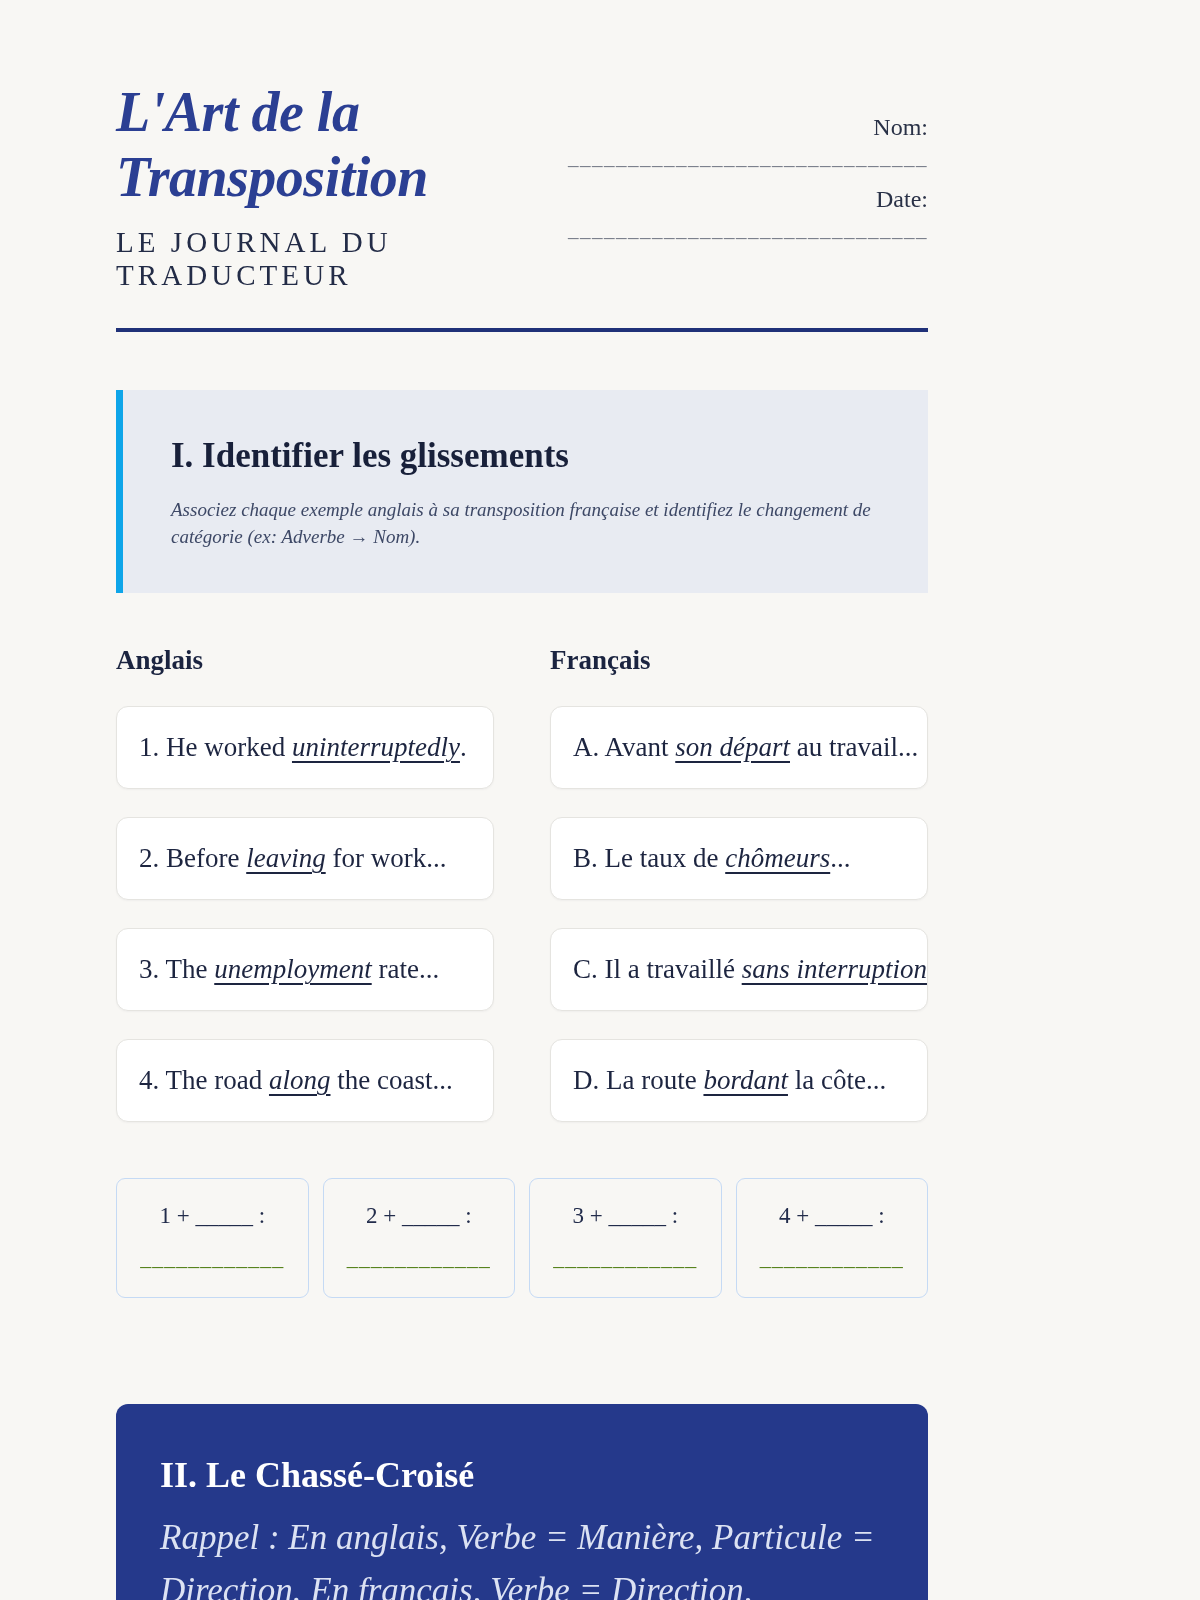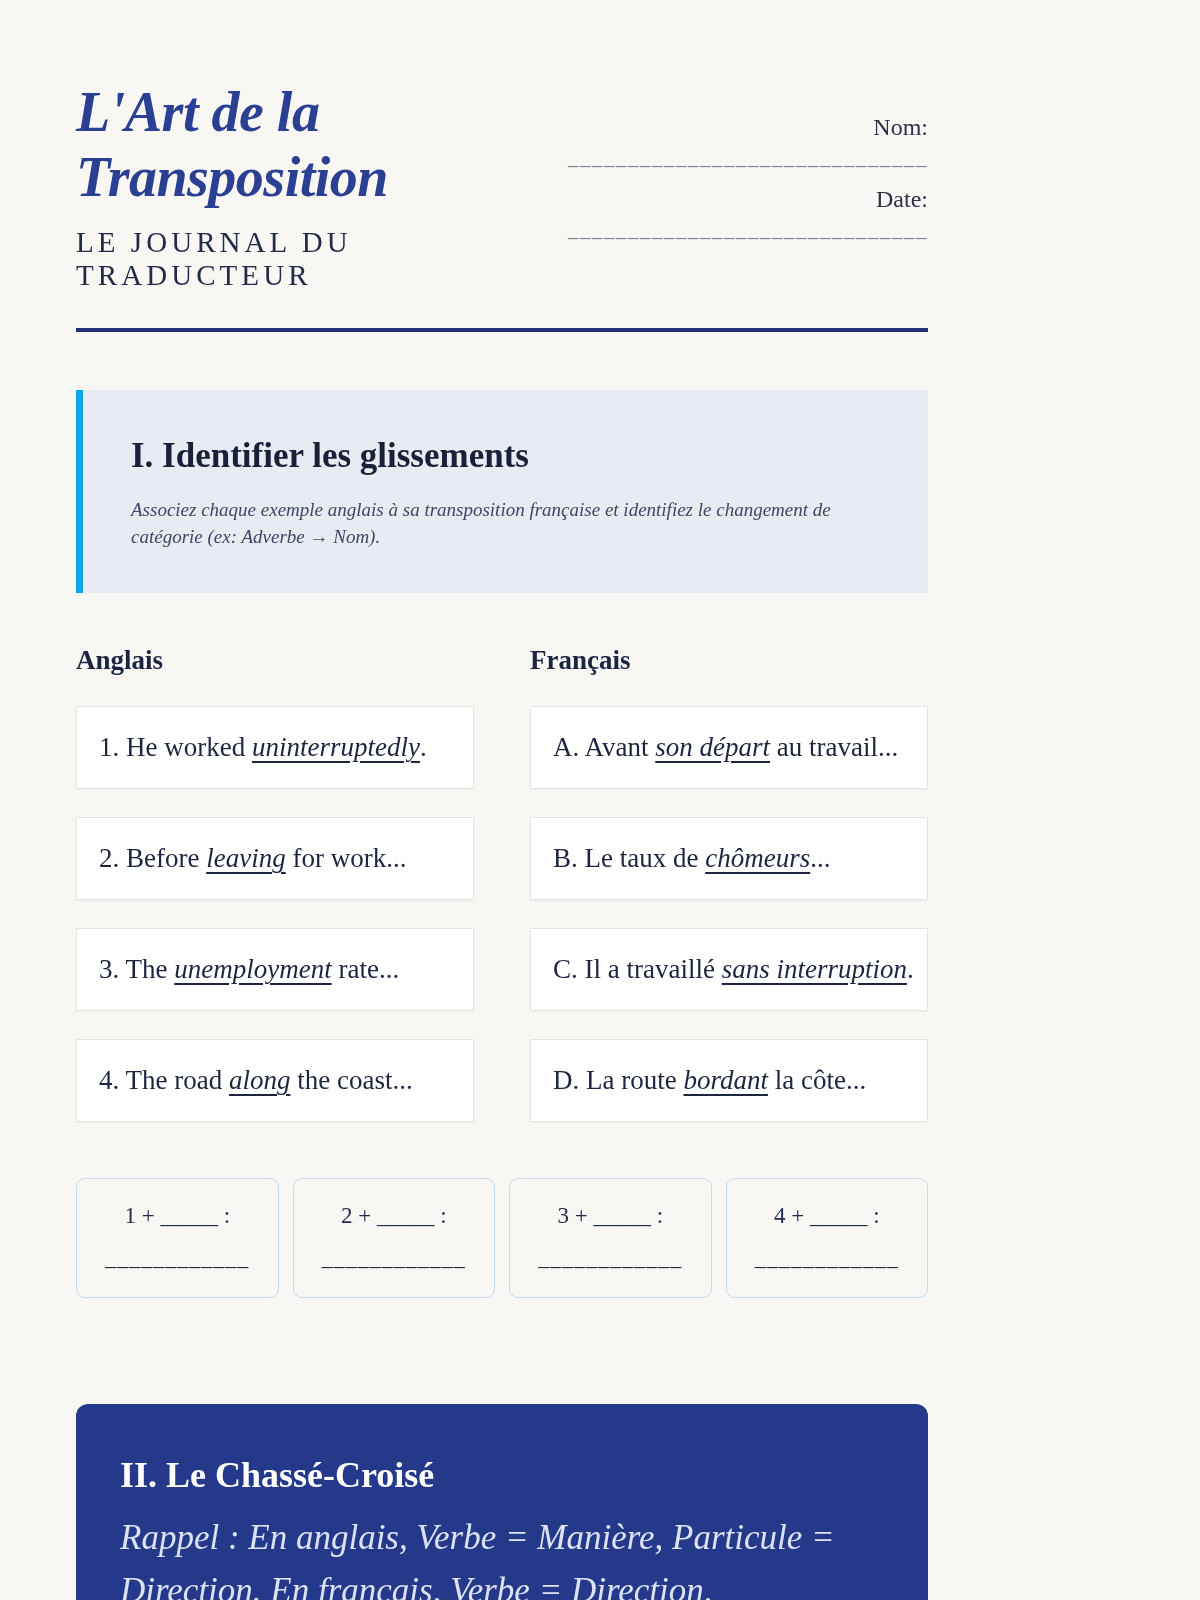--- a/index.html
+++ b/index.html
@@ -8,21 +8,21 @@
     width: 1200px;
     height: 1600px;
     overflow: hidden;
     background: #f8f7f4;
     font-family: "Liberation Serif", "DejaVu Serif", serif;
     color: #1d2540;
   }
   .page {
     width: 1028px;
     height: 1600px;
-    padding: 80px 100px 0 76px;
+    padding: 80px 100px 0 116px;
     overflow: hidden;
   }
 
   
   .header { display: flex; justify-content: space-between; align-items: flex-start; }
   .title {
     margin: 0;
     font-size: 56px;
     line-height: 1.16;
     font-style: italic;
@@ -96,21 +96,21 @@
   .match-grid {
     display: grid;
     grid-template-columns: 1fr 1fr;
     column-gap: 56px;
     row-gap: 28px;
     margin-top: 30px;
   }
   .card {
     background: #ffffff;
     border: 1px solid #e5e4e0;
-    border-radius: 1px;
+    border-radius: 12px;
     padding: 25px 22px;
     font-size: 27px;
     color: #1d2540;
     box-shadow: 0 1px 2px rgba(20,30,60,0.04);
     white-space: nowrap;
     overflow: hidden;
   }
   .card .u {
     font-style: italic;
     text-decoration: underline;
@@ -124,21 +124,21 @@
     flex: 1;
     border: 1.5px solid #c5daf4;
     border-radius: 9px;
     text-align: center;
     padding: 24px 8px 26px;
   }
   .answer-label { font-size: 23px; color: #222c4b; }
   .answer-blank {
     margin-top: 16px;
     font-size: 22px;
-    color: #0f172a;
+    color: #4d7c0f;
     letter-spacing: 1px;
   }
 
   
   .section2 {
     margin-top: 106px;
     background: #25398b;
     border-radius: 12px;
     padding: 50px 44px 90px;
   }

